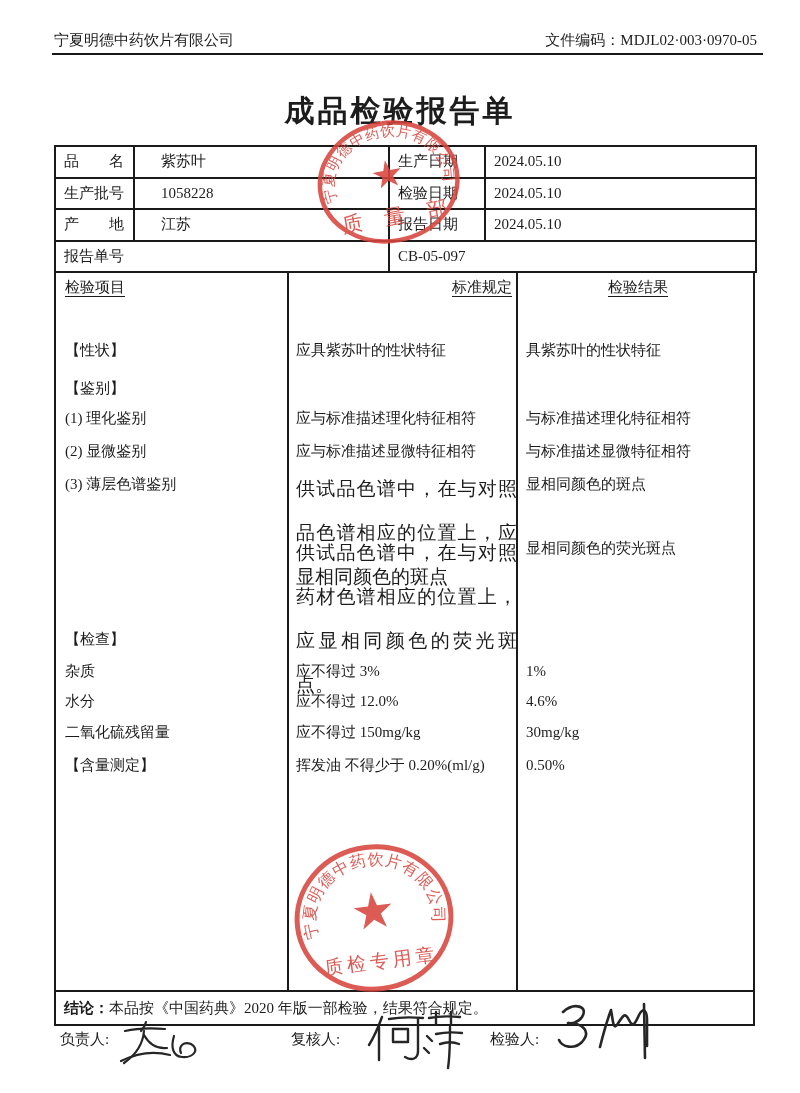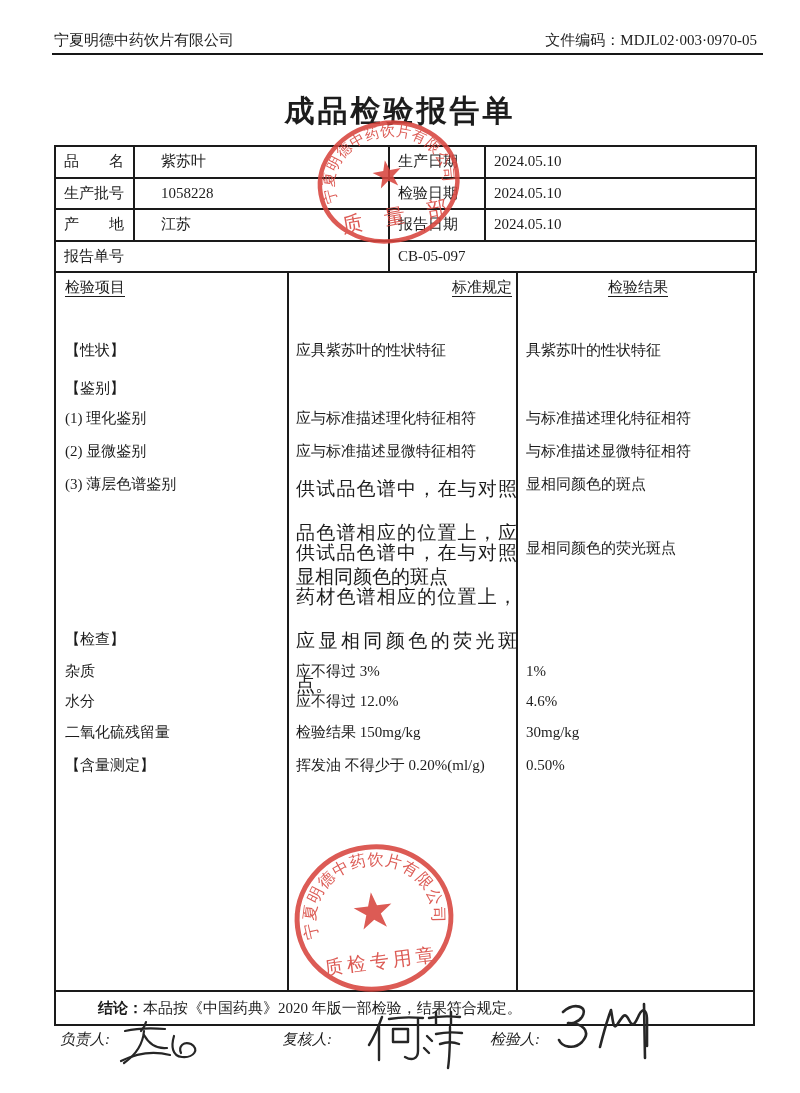--- a/index.html
+++ b/index.html
@@ -26,27 +26,27 @@
   .v1{left:231px;} .v2{left:460px;}
   .ln{position:absolute;font-size:15px;white-space:nowrap;line-height:20px;}
   .c1{left:9px;} .c2{left:240px;} .c3{left:470px;}
   .colhead{text-decoration:underline;text-underline-offset:4px;}
   .ch2{left:240px;width:216px;text-align:right;}
   .ch3{left:470px;width:224px;text-align:center;}
   .para{position:absolute;left:240px;width:221px;font-size:19px;line-height:44px;
         text-align:justify;}
   .concl{position:absolute;left:0;top:717px;width:100%;height:34px;border-top:2px solid #1a1a1a;
          box-sizing:border-box;font-size:15px;padding:7px 0 0 8px;}
-  .concl b{font-weight:bold;margin-left:34px;}
+  .concl b{font-weight:bold;}
   
   .stamp{position:absolute;opacity:0.88;}
   .stamp-top{left:314px;top:118px;transform:rotate(-10deg);}
   .stamp-bottom{left:292px;top:842px;transform:rotate(-7deg);}
   
-  .sig-label{position:absolute;font-size:15px;white-space:nowrap;font-style:italic;}
+  .sig-label{position:absolute;font-size:15px;white-space:nowrap;}
   .sig{position:absolute;}
 </style>
 </head>
 <body>
 
 <div class="page">
 
   <div class="hdr-company">宁夏明德中药饮片有限公司</div>
   <div class="hdr-code">文件编码：MDJL02·003·0970-05</div>
   <div class="hdr-rule"></div>
@@ -111,21 +111,21 @@
     <div class="ln c3" style="top:265px">显相同颜色的荧光斑点</div>
 
     <div class="ln c1" style="top:356px">【检查】</div>
     <div class="ln c1" style="top:388px">杂质</div>
     <div class="ln c2" style="top:388px">应不得过 3%</div>
     <div class="ln c3" style="top:388px">1%</div>
     <div class="ln c1" style="top:418px">水分</div>
     <div class="ln c2" style="top:418px">应不得过 12.0%</div>
     <div class="ln c3" style="top:418px">4.6%</div>
     <div class="ln c1" style="top:449px">二氧化硫残留量</div>
-    <div class="ln c2" style="top:449px">检验结果 150mg/kg</div>
+    <div class="ln c2" style="top:449px">应不得过 150mg/kg</div>
     <div class="ln c3" style="top:449px">30mg/kg</div>
     <div class="ln c1" style="top:482px">【含量测定】</div>
     <div class="ln c2" style="top:482px">挥发油 不得少于 0.20%(ml/g)</div>
     <div class="ln c3" style="top:482px">0.50%</div>
 
     <div class="concl">
       <b>结论：</b><span>本品按《中国药典》2020 年版一部检验，结果符合规定。</span>
     </div>
   </div>
 
@@ -147,21 +147,21 @@
         <path id="arcBottom" d="M26.6,94.1 A59,53 0 1 1 137.4,94.1" fill="none"></path>
       </defs>
     <text font-size="16" fill="#d8453e" letter-spacing="0.8">
       <textPath href="#arcBottom" startOffset="50%" text-anchor="middle">宁夏明德中药饮片有限公司</textPath>
     </text>
     <path fill="#d8453e" transform="translate(82,70)" d="M0,-20 L4.5,-6.2 L19,-6.2 L7.3,2.4 L11.8,16.2 L0,7.7 L-11.8,16.2 L-7.3,2.4 L-19,-6.2 L-4.5,-6.2 Z"></path>
     <text x="84" y="126" text-anchor="middle" font-size="19" letter-spacing="4" fill="#d8453e">质检专用章</text>
   </svg>
 
   <div class="sig-label" style="left:60px;top:1030px">负责人:</div>
-  <div class="sig-label" style="left:282px;top:1030px">复核人:</div>
+  <div class="sig-label" style="left:291px;top:1030px">复核人:</div>
   <div class="sig-label" style="left:490px;top:1030px">检验人:</div>
 
   <svg class="sig" style="left:112px;top:1016px" width="100" height="56" viewBox="0 0 100 56">
     <g fill="none" stroke="#262626" stroke-width="2.2" stroke-linecap="round" stroke-linejoin="round">
       <path d="M34,6 C33,10 31,13 29,15"></path>
       <path d="M13,15 C26,12 40,12 53,13"></path>
       <path d="M32,15 C31,27 25,38 12,47"></path>
       <path d="M32,19 C37,28 45,33 55,32"></path>
       <path d="M9,45 C25,37 43,35 58,39"></path>
       <path d="M62,20 C59,30 60,40 70,41 C82,42 88,33 79,28 C72,25 66,30 69,37"></path>

